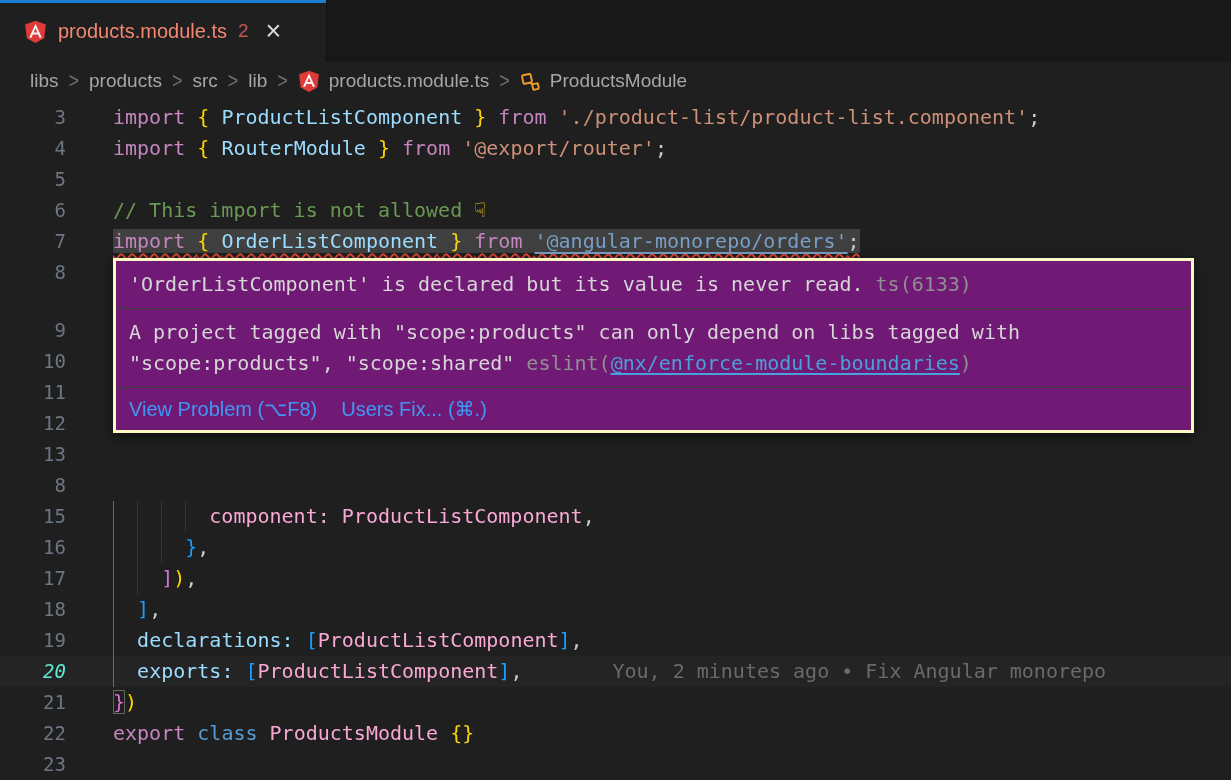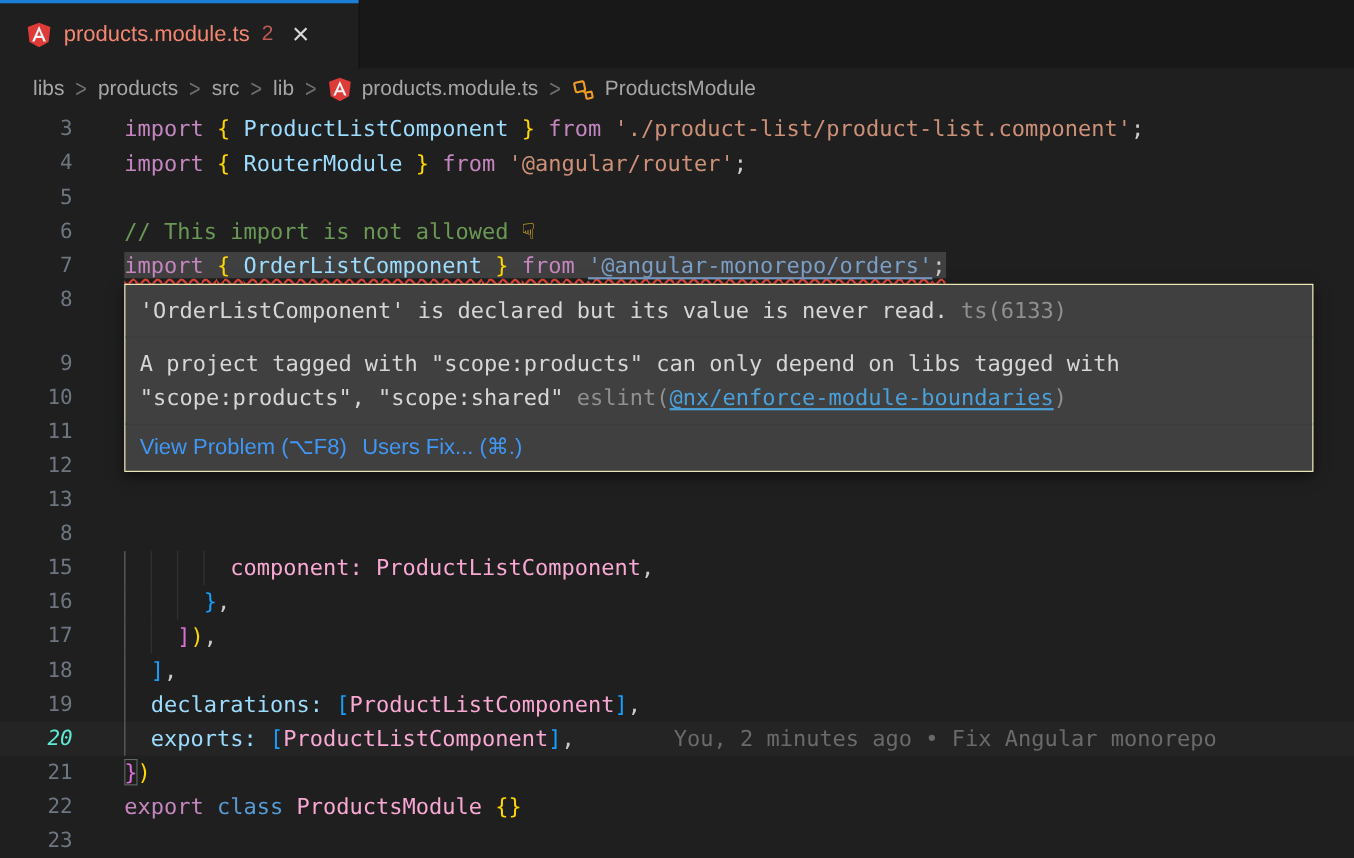--- a/index.html
+++ b/index.html
@@ -39,30 +39,30 @@
   .tk.mod{color:#7a9ec6;text-decoration:underline;text-decoration-color:#7a9ec6;text-underline-offset:4px;}
   .tk.emoji{color:#f7c325;font-weight:bold;}
   .tk.blame{color:#6a6a6a;margin-left:90px;}
   .tk.match{outline:1px solid #5f6a5f;outline-offset:-1px;}
   .errline{background:#404040;text-decoration:underline;text-decoration-style:wavy;
            text-decoration-color:#e8473a;text-decoration-thickness:2px;
            text-underline-offset:5px;text-decoration-skip-ink:none;}
 
   
   .hover{position:absolute;left:113px;top:258px;width:1081px;box-sizing:border-box;
-         background:#404040;border:1px solid #fef9c3;box-shadow:0 4px 12px rgba(0,0,0,.55);
+         background:#701a75;border:3px solid #fef9c3;box-shadow:0 4px 12px rgba(0,0,0,.55);
          z-index:5;font-family:"DejaVu Sans Mono",monospace;font-size:20px;}
   .hsec{padding:6px 13px;border-bottom:1px solid #3c3c3c;}
   .hsec:last-child{border-bottom:none;}
   .hsec.code-sec{padding:8px 13px;}
   .hline{line-height:31px;white-space:pre-wrap;}
   .hp.msg{color:#d6d6d6;} .hp.dim{color:#909090;}
   .hp.link{color:#4ba0d9;text-decoration:underline;text-underline-offset:3px;cursor:pointer;}
   .hp.kw2{color:#569CD6;} .hp.str{color:#CE9178;}
-  .hsec.actions{font-family:"Liberation Sans",sans-serif;display:flex;gap:14px;
+  .hsec.actions{font-family:"Liberation Sans",sans-serif;display:flex;gap:24px;
                 padding:6px 13px;line-height:30px;font-size:20px;}
   .action{color:#4097f5;cursor:pointer;white-space:nowrap;}
 
   .icon{display:inline-flex;flex:none;align-items:center;justify-content:center;}
 </style>
 </head>
 <body>
 
 <div class="app">
 
@@ -115,21 +115,21 @@
             <path d="M11.5 13.5 15 16"></path>
           </svg>
         </span>
         <span>ProductsModule</span>
       </span>
     </div>
 
   <div class="editor">
     <div>
         <div class="row"><span class="num">3</span><span class="code" style="display: block;"><span class="tk kw">import </span><span class="tk b1">{ </span><span class="tk id">ProductListComponent</span><span class="tk b1"> } </span><span class="tk kw">from </span><span class="tk str">'./product-list/product-list.component'</span><span class="tk pun">;</span></span></div>
-        <div class="row"><span class="num">4</span><span class="code" style="display: block;"><span class="tk kw">import </span><span class="tk b1">{ </span><span class="tk id">RouterModule</span><span class="tk b1"> } </span><span class="tk kw">from </span><span class="tk str">'@angular/router'</span><span class="tk pun">;</span></span></div>
+        <div class="row"><span class="num">4</span><span class="code" style="display: block;"><span class="tk kw">import </span><span class="tk b1">{ </span><span class="tk id">RouterModule</span><span class="tk b1"> } </span><span class="tk kw">from </span><span class="tk str">'@export/router'</span><span class="tk pun">;</span></span></div>
         <div class="row"><span class="num">5</span><span class="code" style="display: block;"></span></div>
         <div class="row"><span class="num">6</span><span class="code" style="display: block;"><span class="tk cmt">// This import is not allowed </span><span class="tk emoji">☟</span></span></div>
         <div class="row"><span class="num">7</span><span class="code" style="display: block;"><span class="errline"><span class="tk kw">import </span><span class="tk b1">{ </span><span class="tk id">OrderListComponent</span><span class="tk b1"> } </span><span class="tk kw">from </span><span class="tk mod">'@angular-monorepo/orders'</span><span class="tk pun">;</span></span></span></div>
         <div class="row"><span class="num">8</span><span class="code" style="display: block;"></span></div>
         <div class="row gap"><span class="num">9</span><span class="code" style="display: block;"></span></div>
         <div class="row"><span class="num">10</span><span class="code" style="display: block;"></span></div>
         <div class="row"><span class="num">11</span><span class="code" style="display: block;"></span></div>
         <div class="row"><span class="num">12</span><span class="code" style="display: block;"></span></div>
         <div class="row"><span class="num">13</span><span class="code" style="display: block;"></span></div>
         <div class="row"><span class="num">8</span><span class="code" style="display: block;"></span></div>

